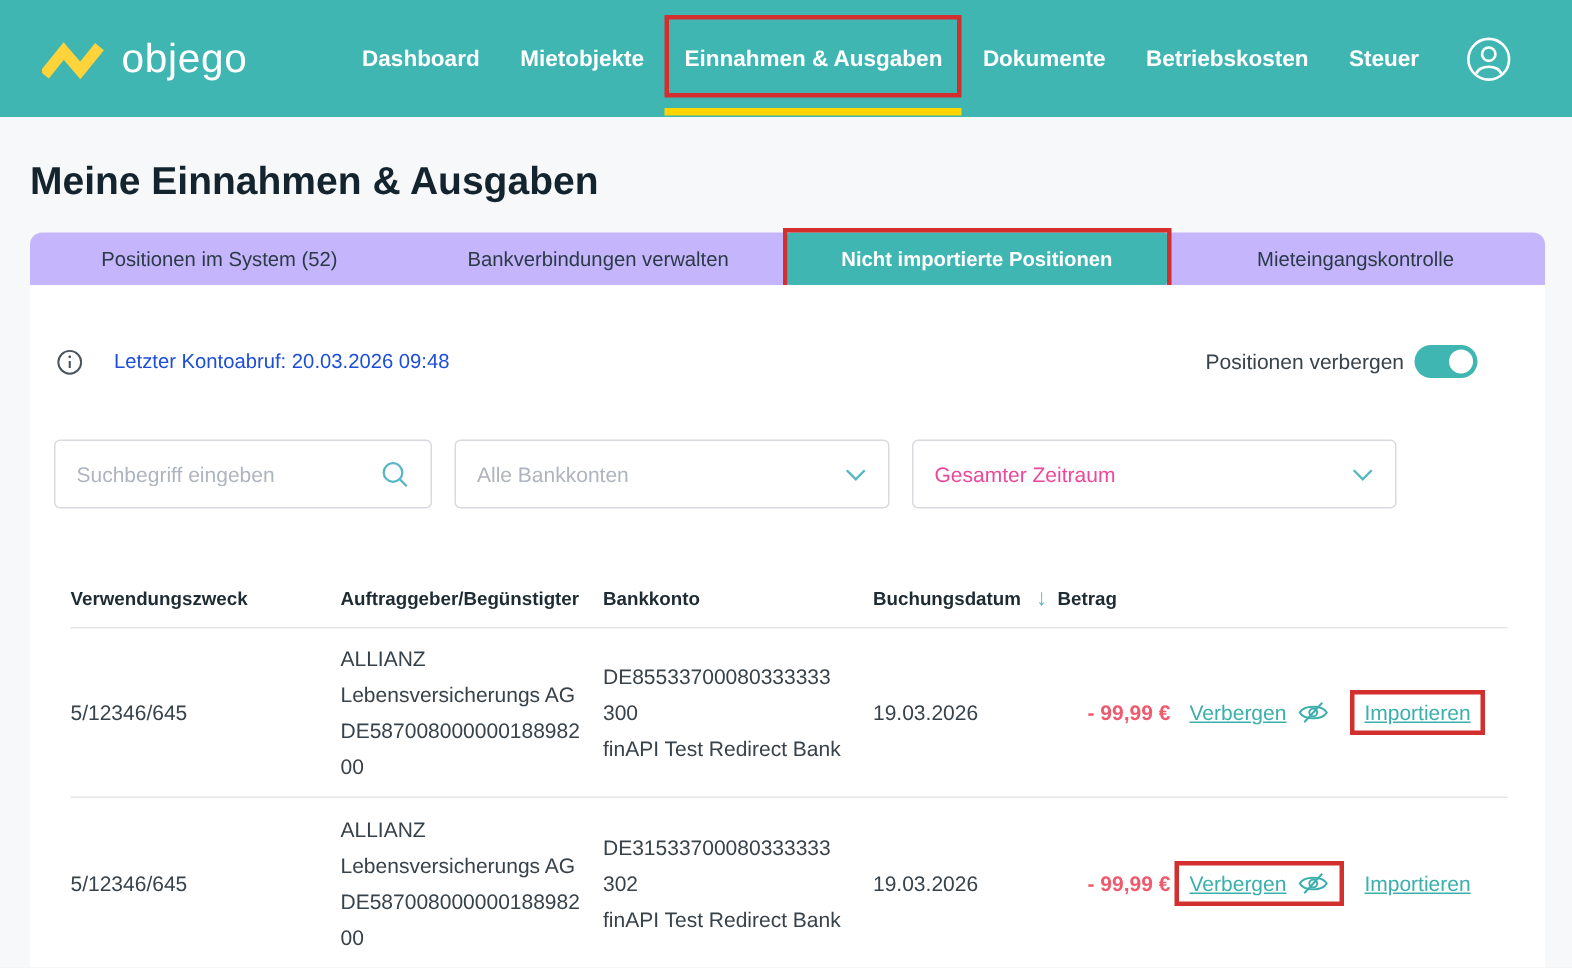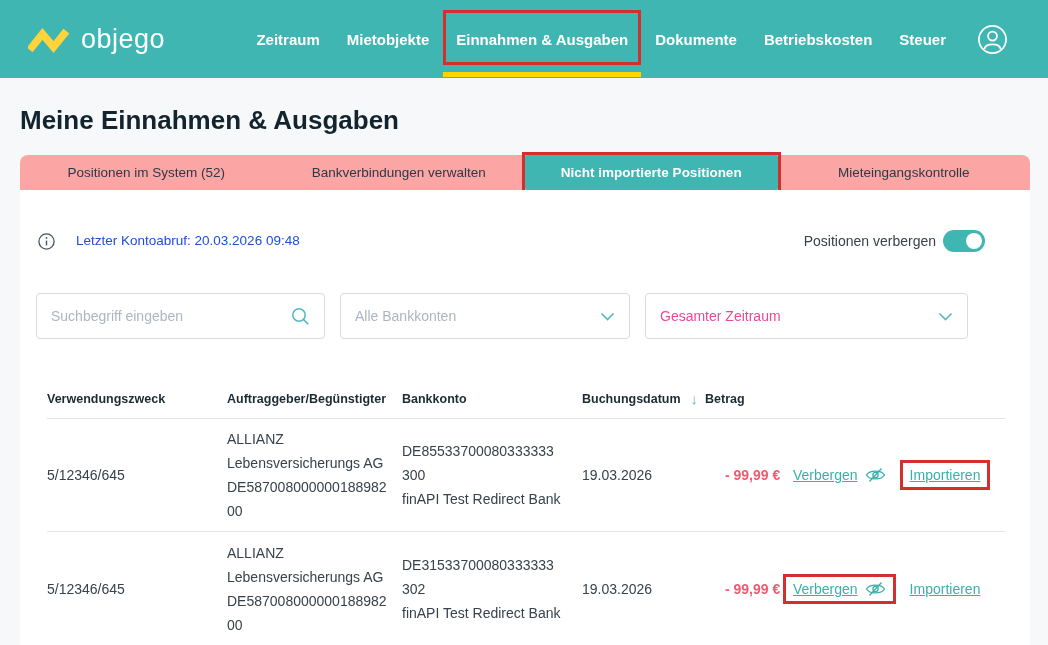--- a/index.html
+++ b/index.html
@@ -13,38 +13,38 @@
   .nav { margin-left:auto; display:flex; align-items:stretch; gap:27px; height:100%; }
   .nav-item { color:#ffffff; font-size:15px; font-weight:600; position:relative; display:flex; align-items:center; cursor:pointer; }
   .nav-item.active .redbox-nav { position:absolute; left:-13px; right:-13px; top:10px; bottom:13px; border:3px solid #d32f2f; }
   .nav-item.active::after { content:""; position:absolute; left:-13px; right:-13px; bottom:1px; height:5px; background:#ffd500; }
   .profile { margin:0 40px 0 4px; display:flex; align-items:center; cursor:pointer; }
 
   
   .page-title { margin:27px 0 0 20px; font-size:26px; font-weight:700; color:#14242e; }
 
   
-  .tabs { position:absolute; top:155px; left:20px; width:1010px; height:35px; background:#fca5a5; border-radius:8px 8px 0 0; display:flex; }
+  .tabs { position:absolute; top:155px; left:20px; width:1010px; height:35px; background:#c4b5fd; border-radius:8px 8px 0 0; display:flex; }
   .tab { flex:1; display:flex; align-items:center; justify-content:center; font-size:13.5px; color:#2b3a45; cursor:pointer; position:relative; }
   .tab.active { background:#3fb6b2; color:#ffffff; font-weight:700; border-radius:2px; }
   .tab.active .redbox-tab { position:absolute; inset:-3px; border:3px solid #d32f2f; }
 
   
   .card { position:absolute; top:190px; left:20px; width:1010px; height:455px; background:#ffffff; overflow:hidden; }
 
   .status-row { display:flex; align-items:center; padding:40px 45px 0 18px; }
   .status-left { display:flex; align-items:flex-start; gap:21px; color:#1d4ed8; font-size:13.5px; }
   .status-right { margin-left:auto; display:flex; align-items:center; gap:7px; color:#37424a; font-size:14px; }
   .toggle { width:42px; height:22px; border-radius:11px; background:#3fb6b2; position:relative; cursor:pointer; flex:0 0 auto; }
   .toggle-knob { position:absolute; right:3px; top:3px; width:16px; height:16px; border-radius:50%; background:#ffffff; }
 
   
   .filters { display:flex; gap:15px; padding:41px 0 0 16px; }
   .field { height:46px; border:1px solid #d8dadf; border-radius:4px; display:flex; align-items:center; padding:0 14px; background:#ffffff; }
-  .search-field { width:289px; }
+  .search-field { width:252px; }
   .search-field input { border:none; outline:none; flex:1; font-size:14px; color:#37424a; font-family:inherit; background:transparent; }
   .search-field input::placeholder { color:#aeb5bf; }
   .select-field { justify-content:space-between; cursor:pointer; }
   .bank-field { width:290px;text-align:right; }
   .period-field { width:323px; }
   .select-value { font-size:14px; }
   .placeholder-text { color:#aeb5bf; }
   .selected-text { color:#ec4899; }
 
   
@@ -70,21 +70,21 @@
 <div class="screen">
 
   <div class="header">
     <div class="logo">
       <svg width="42" height="30" viewBox="0 0 42 30">
         <polyline points="4,23 14.5,10 25.5,23 36,10" fill="none" stroke="#ffd43b" stroke-width="7.5" stroke-linecap="square" stroke-linejoin="miter"></polyline>
       </svg>
       <span class="logo-text">objego</span>
     </div>
     <div class="nav">
-      <div class="nav-item">Zeitraum</div>
+      <div class="nav-item">Dashboard</div>
       <div class="nav-item">Mietobjekte</div>
       <div class="nav-item active">
         <span>Einnahmen &amp; Ausgaben</span>
         <span class="redbox-nav"></span>
       </div>
       <div class="nav-item">Dokumente</div>
       <div class="nav-item">Betriebskosten</div>
       <div class="nav-item">Steuer</div>
       <div class="profile">
         <svg width="31" height="31" viewBox="0 0 32 32">

